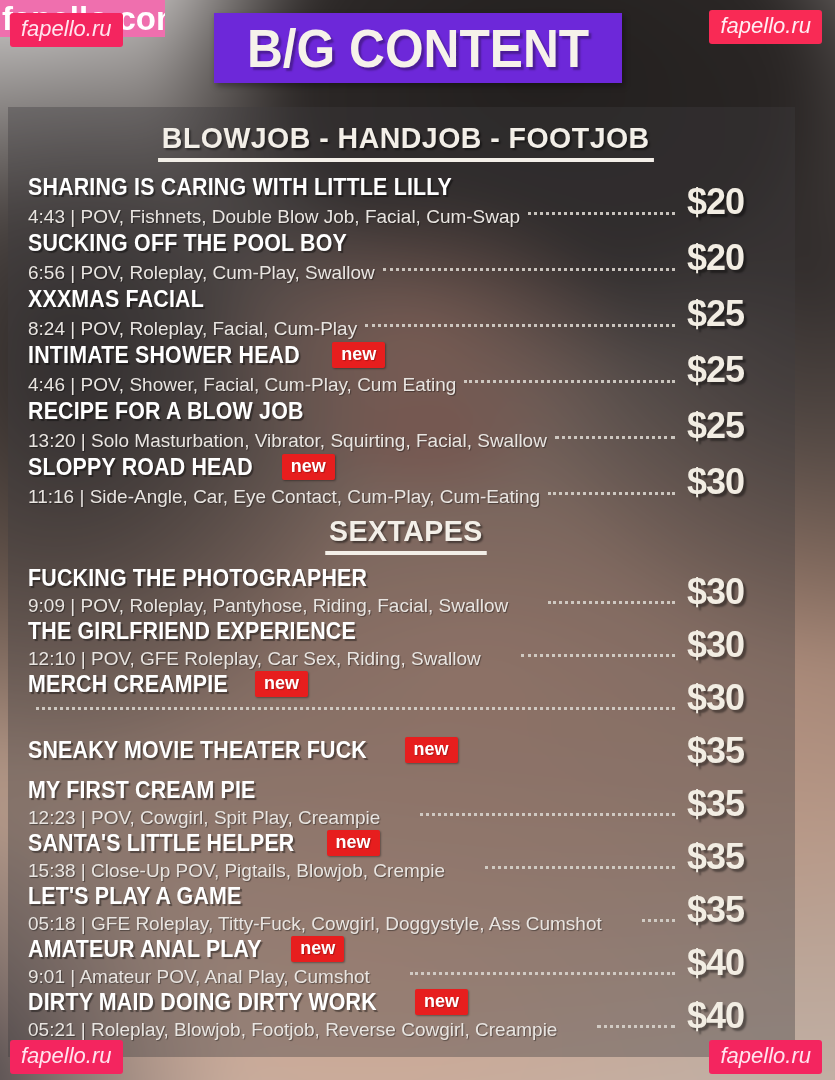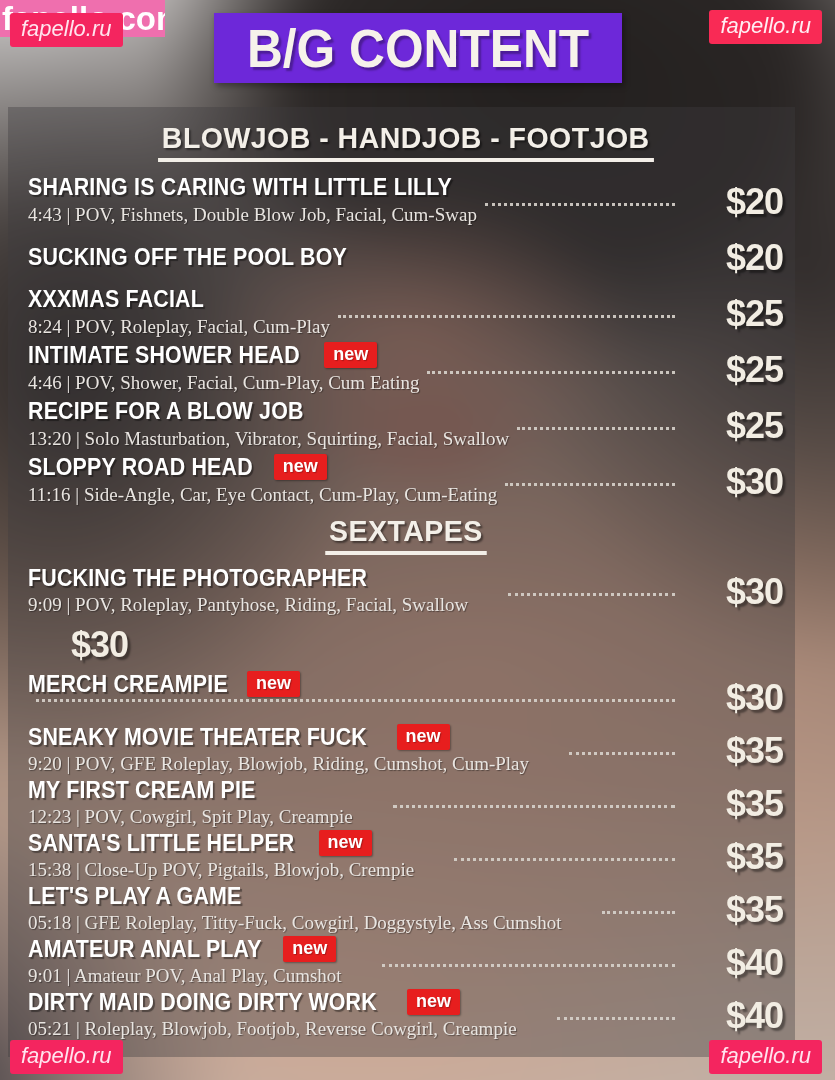--- a/index.html
+++ b/index.html
@@ -33,28 +33,28 @@
   .item{display:flex;align-items:center;}
   .item .main{flex:1;min-width:0;}
   .item.s1{height:56px;}
   .item.s2{height:53px;}
   .trow{display:flex;align-items:flex-start;height:29px;}
   .item.s2 .trow{height:28px;}
   .title{display:inline-block;font-weight:900;font-size:23px;color:#ffffff;
     letter-spacing:.2px;white-space:nowrap;text-shadow:2px 2px 1px rgba(0,0,0,.4);
     transform:scaleX(.93);transform-origin:left center;}
   .new{display:inline-block;background:#e71e1e;color:#ffffff;font-weight:700;
-    font-size:18px;line-height:18px;padding:3px 9px 5px 9px;border-radius:2px;margin-left:4px;
+    font-size:18px;line-height:18px;padding:3px 9px 5px 9px;border-radius:2px;margin-left:12px;
     box-shadow:1px 1px 2px rgba(0,0,0,.35);text-shadow:1px 1px 1px rgba(0,0,0,.25);}
-  .mrow{display:flex;align-items:flex-start;height:27px;font-family:Liberation Serif, serif;}
+  .mrow{display:flex;align-items:center;height:27px;}
   .item.s2 .mrow{height:25px;gap:32px;}
   .meta{font-size:19px;color:#e9e5e1;white-space:nowrap;line-height:24px;
     text-shadow:1px 1px 1px rgba(0,0,0,.4);}
   .leader{flex:1;border-bottom:3px dotted #d8d3cc;margin:0 8px 7px 8px;min-width:12px;opacity:.9;}
-  .price{width:96px;text-align:right;font-weight:900;font-size:36px;color:#f2ede3;
+  .price{width:96px;text-align:left;font-weight:900;font-size:36px;color:#f2ede3;
     letter-spacing:-1px;text-shadow:3px 3px 2px rgba(0,0,0,.4);padding-left:4px;}
   
   .banner{position:absolute;left:50%;transform:translateX(-50%);top:13px;width:408px;height:70px;
     background:#6d28d9;display:flex;align-items:center;justify-content:center;
     box-shadow:2px 3px 6px rgba(0,0,0,.35);}
   .banner span{display:inline-block;font-weight:900;font-size:54px;color:#f6f2ea;
     letter-spacing:0;text-shadow:3px 3px 2px rgba(0,0,0,.3);transform:scaleX(.92);white-space:nowrap;}
   
   .wm{position:absolute;background:#f4255f;color:#ffe4ee;font-size:22px;line-height:22px;
     padding:5px 11px 7px 11px;border-radius:3px;white-space:nowrap;font-style:italic;}
@@ -94,20 +94,24 @@
             <span class="leader"></span>
           </div>
         </div>
         <div class="price">$20</div>
       </div>
       <div class="item s1">
         <div class="main">
           <div class="trow">
             <span class="title">SUCKING OFF THE POOL BOY</span>
           </div>
+          <div class="mrow">
+            <span class="meta">6:56 | POV, Roleplay, Cum-Play, Swallow</span>
+            <span class="leader"></span>
+          </div>
         </div>
         <div class="price">$20</div>
       </div>
       <div class="item s1">
         <div class="main">
           <div class="trow">
             <span class="title">XXXMAS FACIAL</span>
           </div>
           <div class="mrow">
             <span class="meta">8:24 | POV, Roleplay, Facial, Cum-Play</span>
@@ -166,43 +170,48 @@
             <span class="title">FUCKING THE PHOTOGRAPHER</span>
           </div>
           <div class="mrow">
             <span class="meta">9:09 | POV, Roleplay, Pantyhose, Riding, Facial, Swallow</span>
             <span class="leader"></span>
           </div>
         </div>
         <div class="price">$30</div>
       </div>
       <div class="item s2">
+        <div class="main">
+          <div class="trow">
+            <span class="title">THE GIRLFRIEND EXPERIENCE</span>
+          </div>
+          <div class="mrow">
+            <span class="meta">12:10 | POV, GFE Roleplay, Car Sex, Riding, Swallow</span>
+            <span class="leader"></span>
+          </div>
+        </div>
         <div class="price">$30</div>
       </div>
       <div class="item s2">
         <div class="main">
           <div class="trow">
             <span class="title">MERCH CREAMPIE</span>
             <span class="new">new</span>
           </div>
           <div class="mrow">
             <span class="leader"></span>
           </div>
         </div>
         <div class="price">$30</div>
       </div>
       <div class="item s2">
         <div class="main">
           <div class="trow">
             <span class="title">SNEAKY MOVIE THEATER FUCK</span>
             <span class="new">new</span>
-          </div>
-          <div class="mrow">
-            <span class="meta">9:20 | POV, GFE Roleplay, Blowjob, Riding, Cumshot, Cum-Play</span>
-            <span class="leader"></span>
           </div>
         </div>
         <div class="price">$35</div>
       </div>
       <div class="item s2">
         <div class="main">
           <div class="trow">
             <span class="title">MY FIRST CREAM PIE</span>
           </div>
           <div class="mrow">

